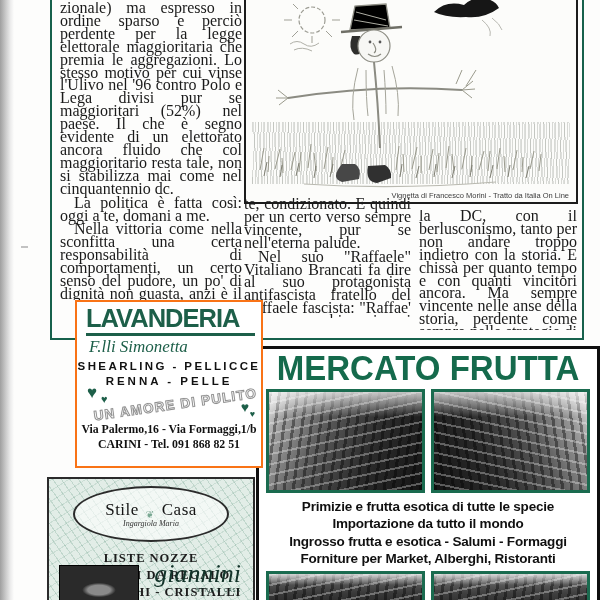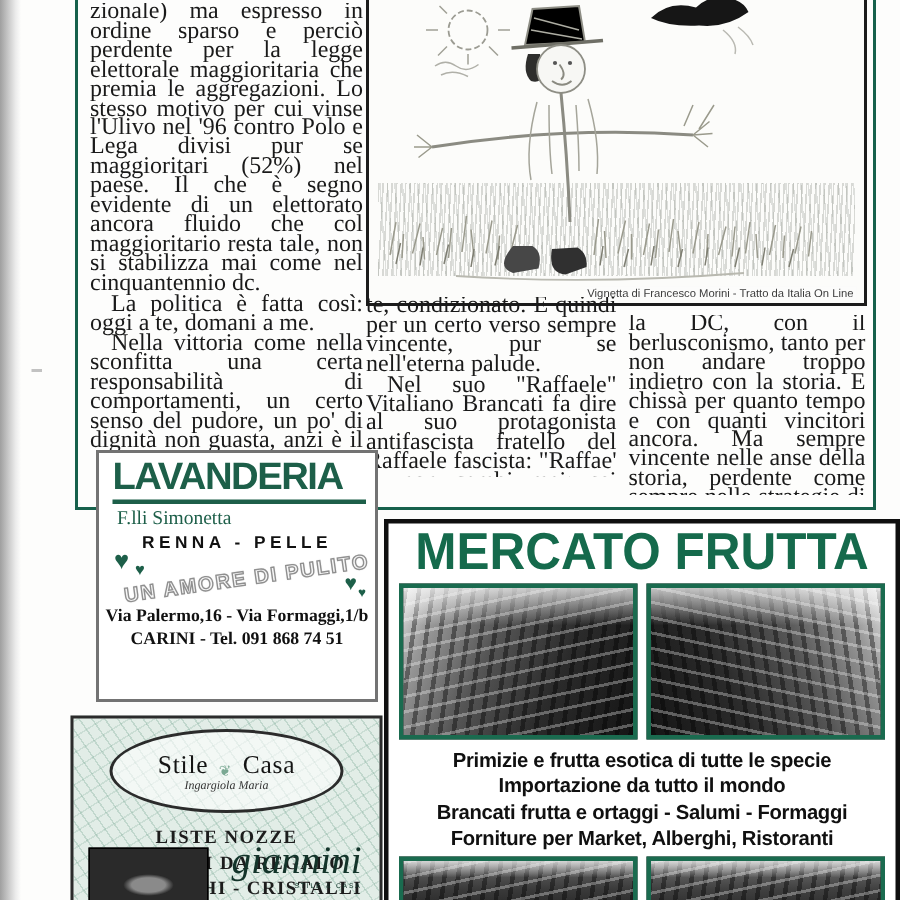--- a/index.html
+++ b/index.html
@@ -23,27 +23,27 @@
   
   .cartoon-box{position:absolute;left:192px;top:6px;width:330px;height:204px;
         border:2px solid #1c1c1c;background:#fcfcfa;overflow:hidden;}
   .grass{position:absolute;left:6px;bottom:18px;height:62px;right:6px;opacity:.75;
         background:repeating-linear-gradient(93deg,rgba(105,112,100,.33) 0 1px,transparent 1px 3px),
                    repeating-linear-gradient(86deg,rgba(70,78,68,.22) 0 1px,transparent 1px 5px);}
   .cartoon-caption{position:absolute;right:5px;bottom:2px;font-family:"Liberation Sans","DejaVu Sans",sans-serif;
         font-size:7.5px;color:#3c3c3c;background:rgba(252,252,250,.85);padding:0 2px;}
 
   
-  .lavanderia-box{position:absolute;left:64px;top:300px;width:184px;height:164px;
-        border:2px solid #737373;background:#fff;z-index:3;
+  .lavanderia-box{position:absolute;left:75px;top:300px;width:184px;height:164px;
+        border:2px solid #f97316;background:#fff;z-index:3;
         font-family:"Liberation Sans","DejaVu Sans",sans-serif;}
   .lav-title{font-size:25.5px;font-weight:bold;color:#1d5f49;letter-spacing:-1px;
         margin:3px 6px 0 9px;border-bottom:3.5px solid #1d5f49;padding-bottom:1px;line-height:1.05;}
-  .lav-sub{font-family:"Liberation Serif","DejaVu Serif",serif;
-        font-size:13px;color:#1d5f49;margin:1px 0 3px 12px;}
+  .lav-sub{font-family:"Liberation Serif","DejaVu Serif",serif;font-style:italic;
+        font-size:17px;color:#1d5f49;margin:1px 0 3px 12px;}
   .lav-l1{font-size:10px;font-weight:bold;text-align:center;letter-spacing:.4px;color:#111;}
   .lav-l2{font-size:11.5px;font-weight:bold;text-align:center;letter-spacing:2.4px;color:#111;margin-top:3px;}
   .lav-l3{font-size:11.5px;font-weight:bold;text-align:center;letter-spacing:3px;color:#111;margin-top:3px;}
   .lav-slogan-row{position:relative;height:34px;margin-top:1px;}
   .lav-slogan{position:absolute;left:16px;top:9px;transform:rotate(-8deg);
         font-size:13.5px;font-weight:bold;letter-spacing:1.2px;color:#f6f6f6;
         -webkit-text-stroke:.9px #8f8f8f;text-shadow:0 0 1px #aaa;}
   .heart{position:absolute;color:#1d5f49;line-height:1;}
   .h1{left:10px;top:-4px;font-size:17px;}
   .h2{left:24px;top:6px;font-size:11px;}
@@ -175,30 +175,31 @@
 
     <div class="col col3">
       <p>la DC, con il berlusconismo, tanto per non andare troppo indietro con la storia. E chissà per quanto tempo e con quanti vincitori ancora. Ma sempre vincente nelle anse della storia, perdente come sempre nelle strategie di lungo corso, che non esistono né sono mai esistite.</p>
       <div class="byline">Alberghi Gallina</div>
     </div>
   </div>
 
   <div class="lavanderia-box">
     <div class="lav-title">LAVANDERIA</div>
     <div class="lav-sub">F.lli Simonetta</div>
+    <div class="lav-l2">SHEARLING - PELLICCE</div>
     <div class="lav-l3">RENNA - PELLE</div>
     <div class="lav-slogan-row">
       <span class="heart h1">♥</span>
       <span class="heart h2">♥</span>
       <span class="lav-slogan">UN AMORE DI PULITO</span>
       <span class="heart h3">♥</span>
       <span class="heart h4">♥</span>
     </div>
     <div class="lav-addr">Via Palermo,16 - Via Formaggi,1/b</div>
-    <div class="lav-addr">CARINI  -  Tel. 091 868 74 51</div>
+    <div class="lav-addr">CARINI  -  Tel. 091 868 82 51</div>
   </div>
 
   <div class="stile-box">
     <div class="stile-oval">
       <div class="stile-name">
         <span>Stile</span>
         <span class="stile-leaf">❦</span>
         <span>Casa</span>
       </div>
       <div class="stile-owner">Ingargiola Maria</div>
@@ -221,21 +222,21 @@
       <div class="photo-frame">
           <div class="market-photo"></div>
         </div>
       <div class="photo-frame">
           <div class="market-photo" style="transform:scaleX(-1);"></div>
         </div>
     </div>
     <div class="mercato-text">
       <div>Primizie e frutta esotica di tutte le specie</div>
       <div>Importazione da tutto il mondo</div>
-      <div>Brancati frutta e ortaggi - Salumi - Formaggi</div>
+      <div>Ingrosso frutta e esotica - Salumi - Formaggi</div>
       <div>Forniture per Market, Alberghi, Ristoranti</div>
     </div>
     <div class="photo-row row2">
       <div class="photo-frame">
           <div class="market-photo" style="background:linear-gradient(180deg,#6a6a6a 0%,#3a3a3a 45%,#191919 100%);"></div>
         </div>
       <div class="photo-frame">
           <div class="market-photo" style="background:linear-gradient(180deg,#757575 0%,#404040 45%,#1d1d1d 100%);"></div>
         </div>
     </div>

